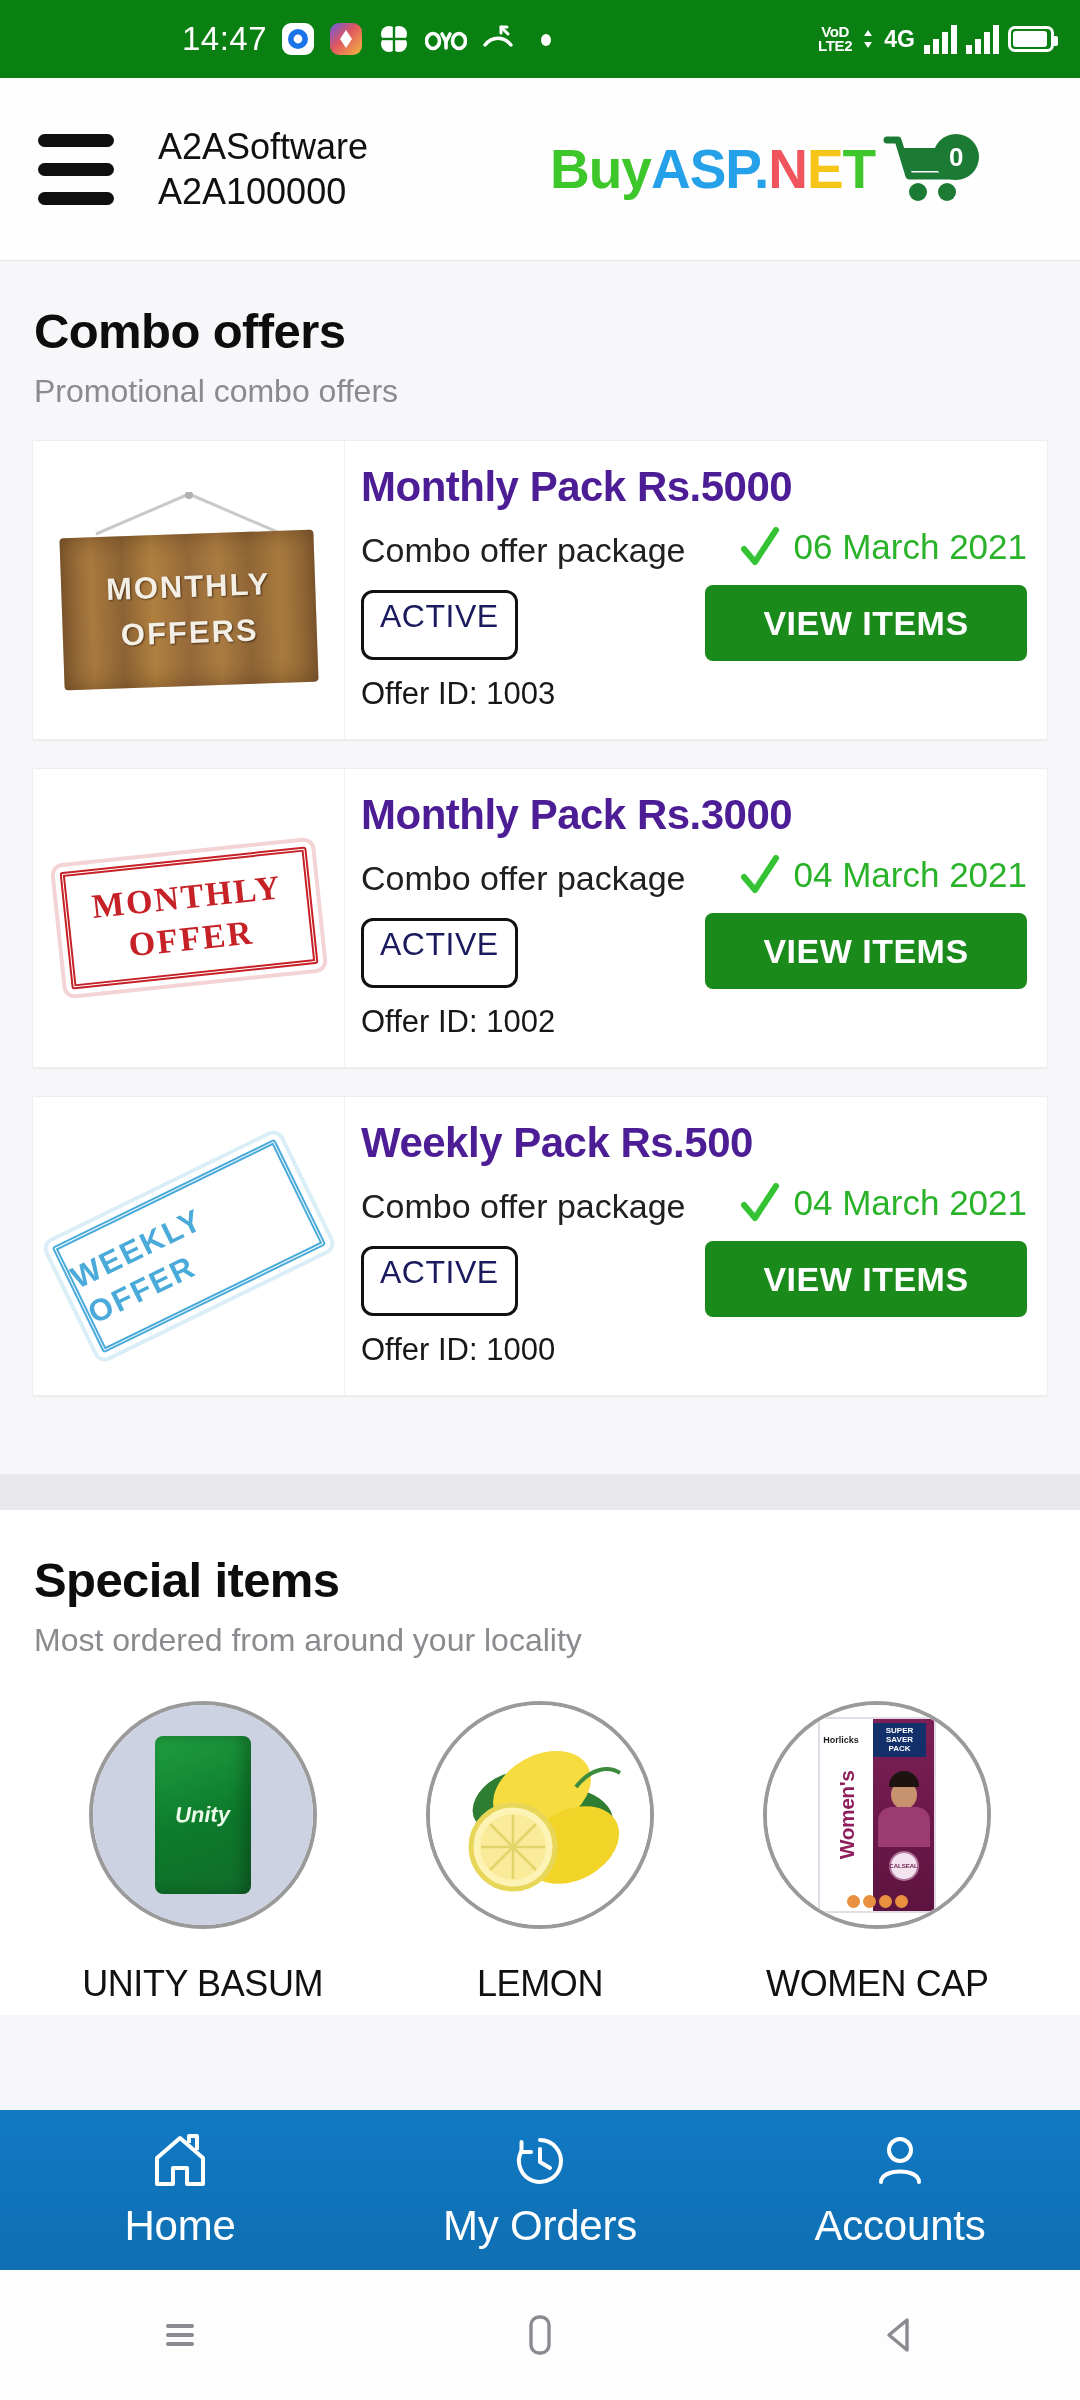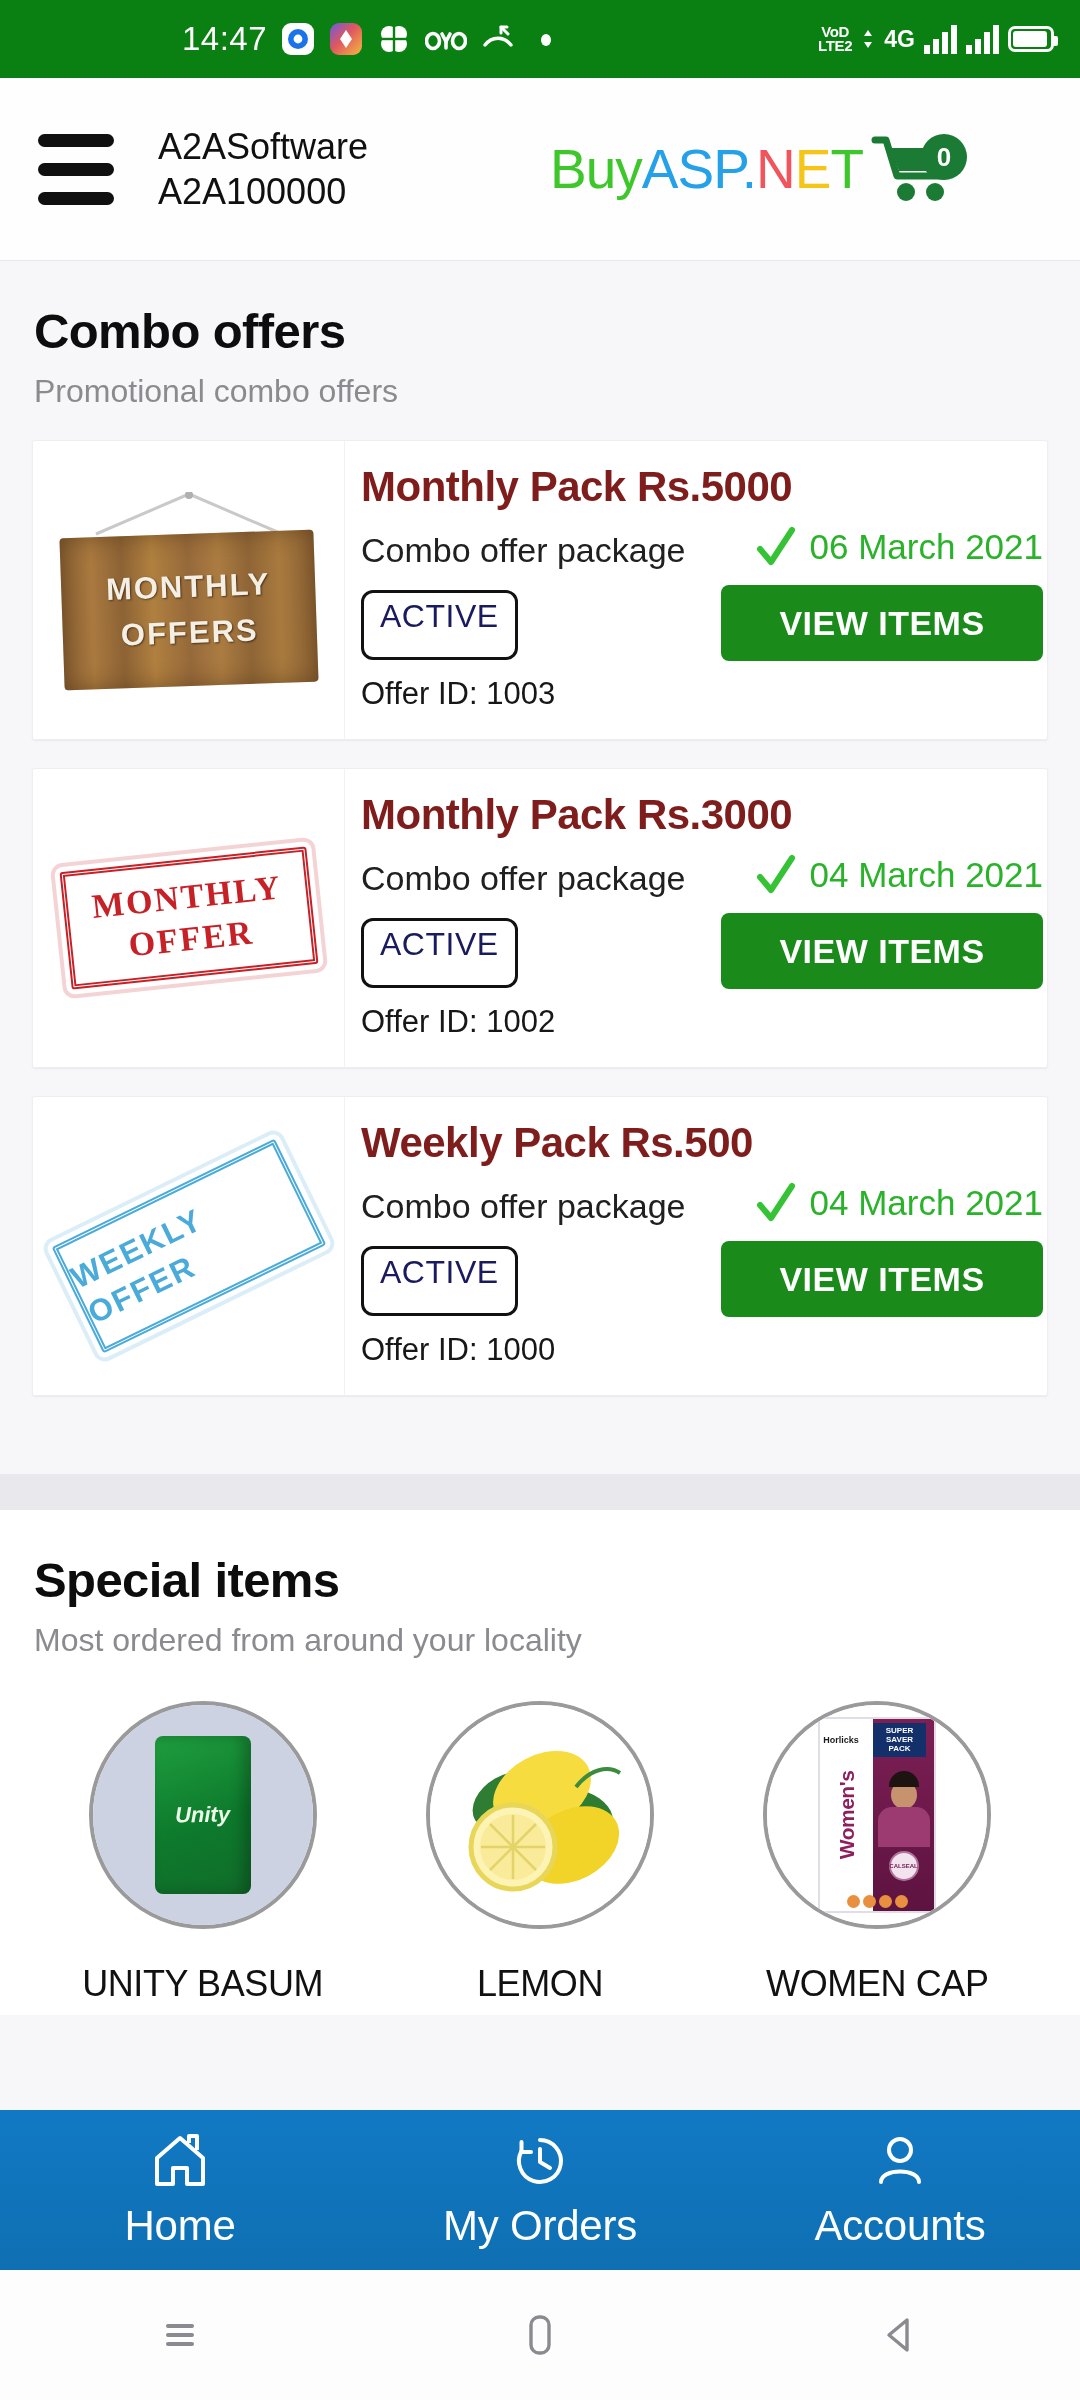--- a/index.html
+++ b/index.html
@@ -47,21 +47,21 @@
   .appbar {
     position: absolute; top: 78px; left: 0; width: 1080px; height: 183px;
     background: #fefefe; display: flex; align-items: center;
     border-bottom: 1px solid #e8e8ec;
   }
   .hamburger { margin-left: 38px; width: 76px; display: flex; flex-direction: column; gap: 16px; }
   .hamburger span { display: block; height: 13px; background: #101010; border-radius: 7px; }
   .acct { margin-left: 44px; }
   .acct div { font-size: 36px; color: #101010; line-height: 1.25; font-weight: 400; }
   .logo-wrap { position: absolute; left: 550px; top: 50%; transform: translateY(-50%); display: flex; align-items: center; }
-  .logo { font-size: 55px; font-weight: normal; letter-spacing: -1px; line-height: 1; }
+  .logo { font-size: 55px; font-weight: bold; letter-spacing: -1px; line-height: 1; }
   .logo span { display: inline; }
   .cart-icon { margin-left: 6px; position: relative; width: 96px; height: 78px; }
   .cart-badge {
     position: absolute; right: -2px; top: 4px; width: 46px; height: 46px;
     border-radius: 50%; background: #1b7a34; color: #fff;
     font-size: 26px; font-weight: bold; display: flex; align-items: center; justify-content: center;
   }
 
   
   .content { position: absolute; top: 261px; left: 0; width: 1080px; height: 1849px; background: #f7f7fa; overflow: hidden; }
@@ -74,28 +74,28 @@
   .card {
     margin: 0 32px 28px 32px; background: #fff; border: 1px solid #eceef2;
     border-radius: 3px; display: flex; height: 300px; overflow: hidden;
     box-shadow: 0 1px 2px rgba(0,0,0,.06);
   }
   .card-thumb {
     width: 312px; flex: none; display: flex; align-items: center; justify-content: center;
     background: #fff; border-right: 1px solid #f2f2f5;
   }
   .card-body { flex: 1; position: relative; padding: 22px 20px 0 16px; }
-  .card-title { font-size: 42px; font-weight: bold; color: #7f1d1d; letter-spacing: -.5px; }
+  .card-title { font-size: 42px; font-weight: bold; color: #4c1d95; letter-spacing: -.5px; }
   .card-desc { font-size: 34px; color: #202020; margin-top: 20px; }
   .badge-active {
     margin-top: 20px; display: inline-block; border: 3px solid #111; border-radius: 12px;
     padding: 5px 16px 22px; font-size: 32px; color: #1a1a5e; letter-spacing: .5px;
   }
   .offer-id { font-size: 31px; color: #171717; margin-top: 16px; }
-  .card-right { position: absolute; right: 4px; top: 84px; width: 430px; }
+  .card-right { position: absolute; right: 20px; top: 84px; width: 430px; }
   .date-row { display: flex; align-items: center; justify-content: flex-end; gap: 14px; }
   .tick { width: 40px; height: 44px; flex: none; }
   .date-txt { font-size: 35px; color: #2ab32a; }
   .btn-view {
     margin-top: 16px; margin-left: auto; display: block; width: 322px; height: 76px;
     background: #1a8a1a; color: #fff; border: none; border-radius: 8px;
     font-size: 34px; font-weight: bold; letter-spacing: .5px;
     font-family: "Liberation Sans", sans-serif; cursor: pointer;
   }
 

